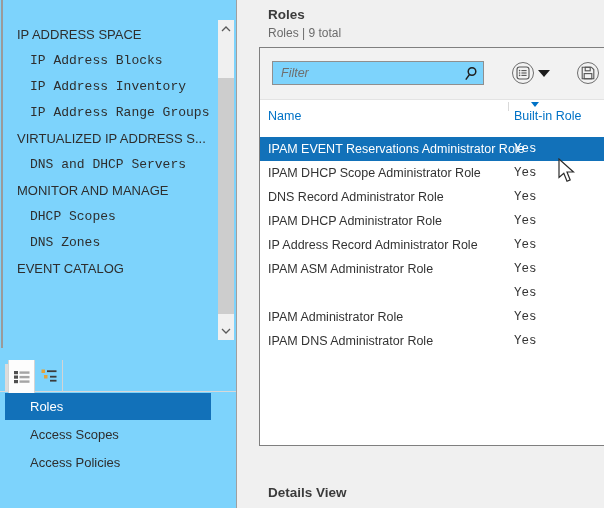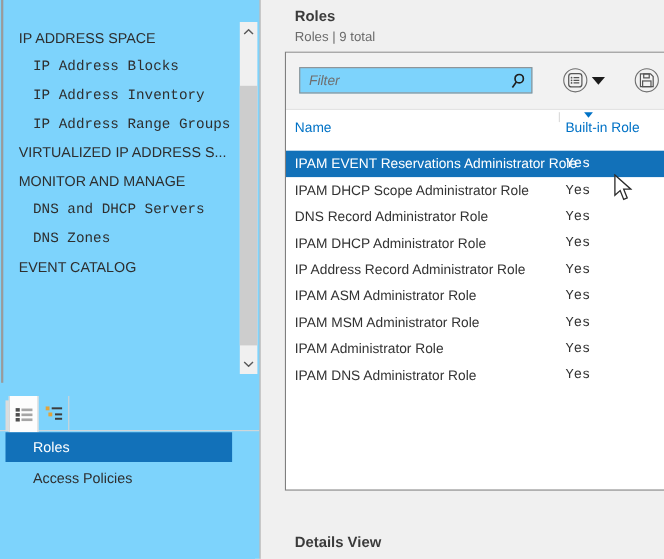--- a/index.html
+++ b/index.html
@@ -89,25 +89,28 @@
   </div>
       <div class="tree-item lvl1">
     <span>IP Address Inventory</span>
   </div>
       <div class="tree-item lvl1">
     <span>IP Address Range Groups</span>
   </div>
       <div class="tree-item lvl0">
     <span>VIRTUALIZED IP ADDRESS S...</span>
   </div>
+      <div class="tree-item lvl1">
+    <span>DNS and DHCP Servers</span>
+  </div>
       <div class="tree-item lvl0">
     <span>MONITOR AND MANAGE</span>
   </div>
       <div class="tree-item lvl1">
-    <span>DNS and DHCP Servers</span>
+    <span>DHCP Scopes</span>
   </div>
       <div class="tree-item lvl1">
     <span>DNS Zones</span>
   </div>
       <div class="tree-item lvl0">
     <span>EVENT CATALOG</span>
   </div>
     </nav>
 
   <div class="v-scrollbar">
@@ -145,20 +148,23 @@
         <rect x="9" y="10.8" width="6.5" height="1.8" fill="#3c3c3c"></rect>
       </svg>
     </div>
   </div>
 
   <div class="subnav">
       <div class="subnav-item selected">
     <span>Roles</span>
   </div>
       <div class="subnav-item">
+    <span>Access Scopes</span>
+  </div>
+      <div class="subnav-item">
     <span>Access Policies</span>
   </div>
     </div>
 </aside>
 
 <div class="divider"></div>
 
 <main class="main">
   <h1 class="page-title">Roles</h1>
   <div class="page-subtitle">Roles | 9 total</div>
@@ -223,21 +229,20 @@
   </div>
         <div class="row">
     <span class="c-name">IP Address Record Administrator Role</span>
     <span class="c-builtin">Yes</span>
   </div>
         <div class="row">
     <span class="c-name">IPAM ASM Administrator Role</span>
     <span class="c-builtin">Yes</span>
   </div>
         <div class="row">
-    <span class="c-name">IPAM MSM Administrator Role</span>
     <span class="c-builtin">Yes</span>
   </div>
         <div class="row">
     <span class="c-name">IPAM Administrator Role</span>
     <span class="c-builtin">Yes</span>
   </div>
         <div class="row">
     <span class="c-name">IPAM DNS Administrator Role</span>
     <span class="c-builtin">Yes</span>
   </div>

